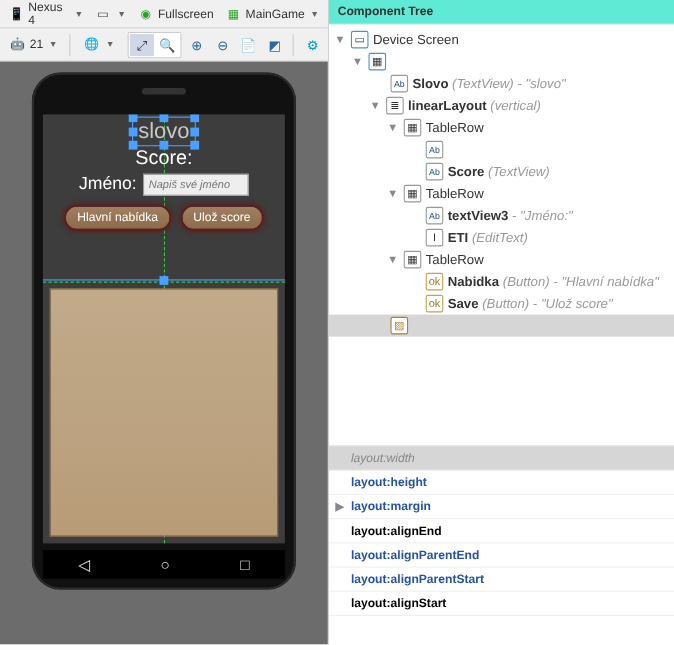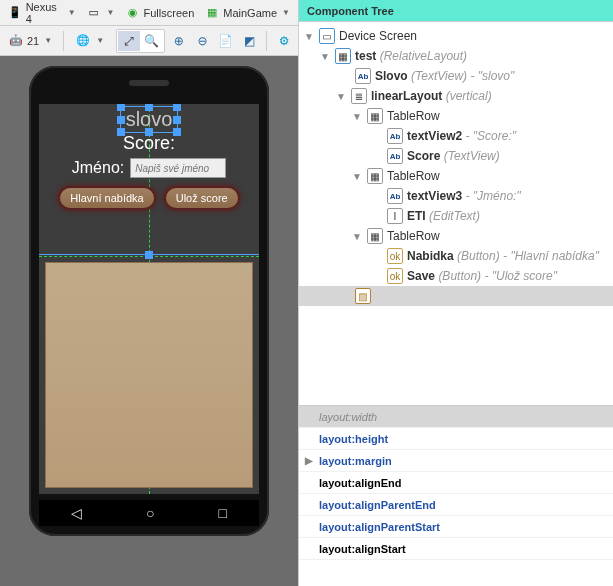--- a/index.html
+++ b/index.html
@@ -47,21 +47,21 @@
   .nav-bar { position: absolute; bottom: 10px; left: 10px; right: 10px; height: 26px; background: #000; display: flex; justify-content: space-around; align-items: center; }
   .nav-icon { color: #e0e0e0; font-size: 14px; }
   .right-pane { flex: 1; display: flex; flex-direction: column; min-width: 0; }
   .tree-pane { flex: 1; display: flex; flex-direction: column; border-bottom: 1px solid #ccc; overflow: auto; }
   .pane-header { background: #5eead4; height: 22px; display: flex; align-items: center; padding: 0 8px; font-weight: bold; font-size: 11px; border-bottom: 1px solid #ccc; }
   .tree { padding: 4px 0; font-size: 12px; }
   .tree-row { display: flex; align-items: center; height: 20px; padding-right: 4px; white-space: nowrap; cursor: pointer; }
   .tree-row.sel { background: #d6d6d6; }
   .exp { width: 12px; text-align: center; color: #888; font-size: 10px; display: inline-block; }
   .tree-icon { width: 16px; height: 16px; display: inline-flex; align-items: center; justify-content: center; margin: 0 4px; font-size: 10px; border: 1px solid #999; background: #fff; border-radius: 2px; }
-  .ic-ab { color: #1a4a8a; font-weight: bold; font-size: 8px; }
+  .ic-ab { color: #1a4a8a; font-weight: normal; font-size: 8px; }
   .ic-ll { background: #fff; }
   .ic-btn { border-color:#c6a34b; color:#9a7a20; }
   .ic-img { border-color:#b08030; color:#b08030; }
   .ic-dev { border-color:#4a90d0; }
   .ic-rl { border-color:#4a90d0; }
   .ic-txt { border-color:#999; }
   .tree-label b { font-weight: bold; }
   .tree-label .gray { color: #999; font-style: italic; }
   .tree-label .quoted::before { content:' - "'; color:#999; }
   .tree-label .quoted::after { content:'"'; color:#999; }
@@ -170,39 +170,37 @@
       <div class="pane-header">Component Tree</div>
       <div class="tree">
         <div class="tree-row" style="padding-left:4px">
           <span class="exp">▼</span>
           <span class="tree-icon ic-dev">▭</span>
           <span class="tree-label">Device Screen</span>
         </div>
         <div class="tree-row" style="padding-left:20px">
           <span class="exp">▼</span>
           <span class="tree-icon ic-rl">▦</span>
-          <span class="tree-label"><b>test</b> <span class="gray">(RelativeLayout)</span></span>
         </div>
         <div class="tree-row" style="padding-left:52px">
           <span class="tree-icon ic-ab">Ab</span>
           <span class="tree-label"><b>Slovo</b> <span class="gray">(TextView)</span><span class="gray quoted">slovo</span></span>
         </div>
         <div class="tree-row" style="padding-left:36px">
           <span class="exp">▼</span>
           <span class="tree-icon ic-ll">≣</span>
           <span class="tree-label"><b>linearLayout</b> <span class="gray">(vertical)</span></span>
         </div>
         <div class="tree-row" style="padding-left:52px">
           <span class="exp">▼</span>
           <span class="tree-icon">▦</span>
           <span class="tree-label">TableRow</span>
         </div>
         <div class="tree-row" style="padding-left:84px">
           <span class="tree-icon ic-ab">Ab</span>
-          <span class="tree-label"><b>textView2</b><span class="gray quoted">Score:</span></span>
         </div>
         <div class="tree-row" style="padding-left:84px">
           <span class="tree-icon ic-ab">Ab</span>
           <span class="tree-label"><b>Score</b> <span class="gray">(TextView)</span></span>
         </div>
         <div class="tree-row" style="padding-left:52px">
           <span class="exp">▼</span>
           <span class="tree-icon">▦</span>
           <span class="tree-label">TableRow</span>
         </div>

